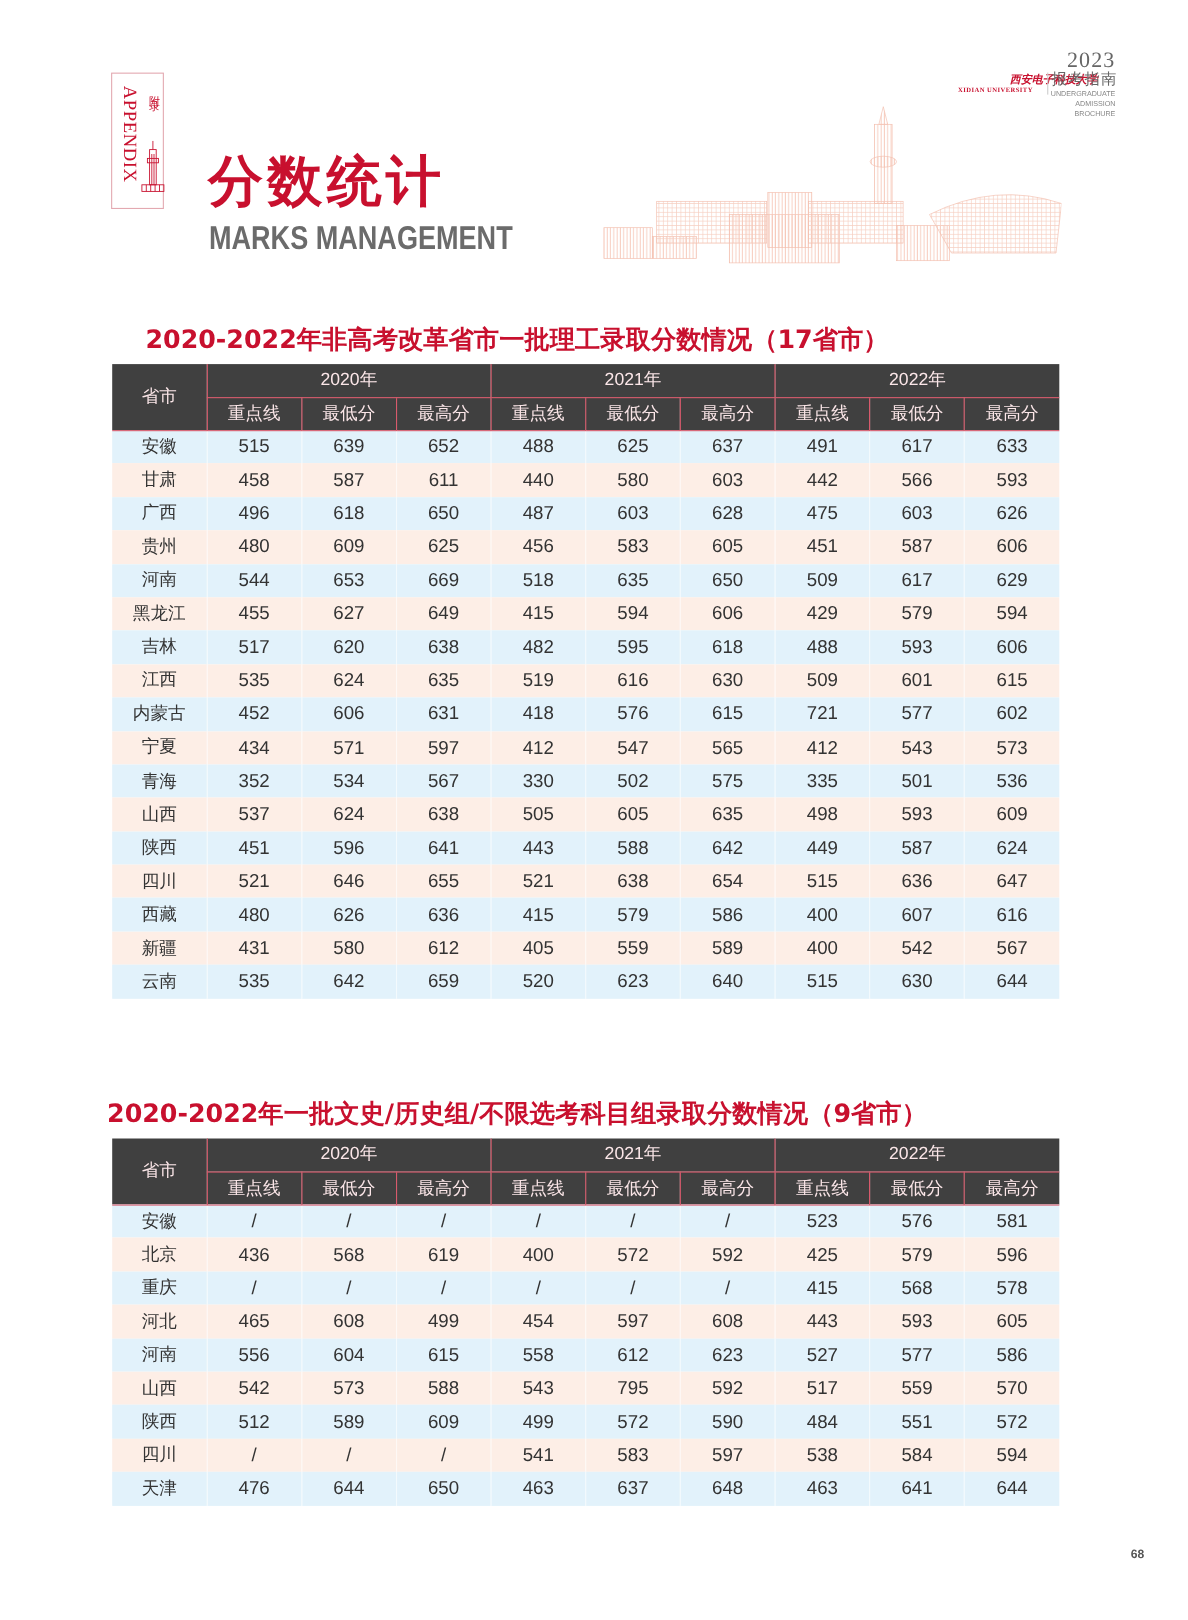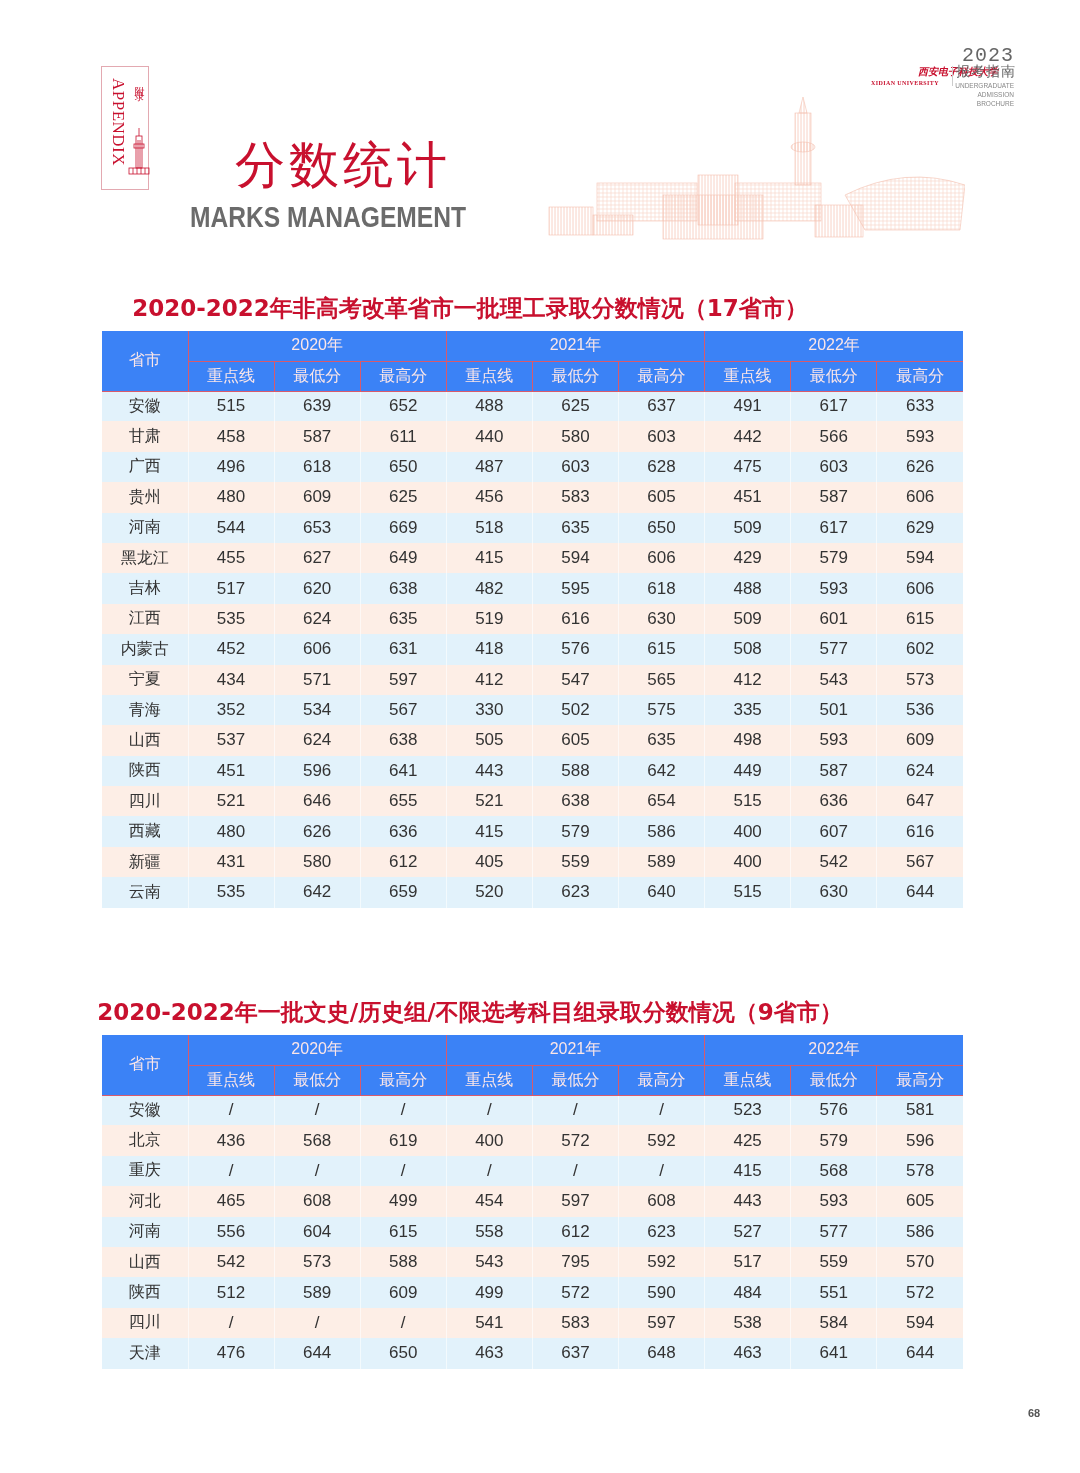--- a/index.html
+++ b/index.html
@@ -22,34 +22,34 @@
     font-family: "DejaVu Serif", serif; font-size: 10px; line-height: 16px;
     color: #c8102e; writing-mode: vertical-rl; letter-spacing: 6px;
   }
   .tower-icon {
     position: absolute; left: 128px; top: 128px; width: 22px; height: 48px;
   }
 
   
   .title-cn {
     position: absolute; left: 189px; top: 135px;
-    font-family: "DejaVu Serif", "Liberation Serif", serif; font-weight: normal;
-    font-size: 50px; letter-spacing: 4px; color: #c8102e; line-height: 60px; margin-left: 46px;
+    font-family: "DejaVu Serif", "Liberation Serif", serif; font-weight: bold;
+    font-size: 50px; letter-spacing: 4px; color: #c8102e; line-height: 60px;
   }
   .title-en {
     position: absolute; left: 190px; top: 199px;
     font-family: "Liberation Sans", sans-serif; font-weight: bold;
     font-size: 30px; color: #6b6b6b; letter-spacing: 0px;
     transform: scaleX(0.82); transform-origin: left top; line-height: 36px;
   }
 
   
   .brand-year {
     position: absolute; right: 66px; top: 44px;
-    font-family: Liberation Mono, monospace; font-size: 20px; color: #666; letter-spacing: 1px; margin-left: 39px;
+    font-family: Liberation Serif, serif; font-size: 20px; color: #666; letter-spacing: 1px; margin-left: 39px;
   }
   .brand-uni-cn {
     position: absolute; left: 918px; top: 65px;
     font-family: "DejaVu Serif", serif; font-style: italic; font-weight: bold;
     font-size: 10px; color: #c8102e; letter-spacing: 0px;
   }
   .brand-uni-en {
     position: absolute; left: 871px; top: 80px;
     font-family: "Liberation Serif", serif; font-weight: bold;
     font-size: 6px; color: #c8102e; letter-spacing: 0.4px;
@@ -77,21 +77,21 @@
   }
 
   
   table.scores {
     position: absolute; left: 102px; width: 861px; border-collapse: collapse;
     table-layout: fixed; font-family: "Liberation Sans", "DejaVu Sans", sans-serif;
   }
   table.scores col.c-prov { width: 86px; }
   table.scores col.c-val { width: 86.1px; }
   table.scores th {
-    background: #3b82f6; color: #fbe6e8; font-weight: normal; font-size: 16px;
+    background: #404040; color: #fbe6e8; font-weight: normal; font-size: 16px;
     border: 1px solid #d85a6c; height: 30px; text-align: center;
   }
   table.scores thead tr:first-child th { border-top: none; }
   table.scores th.prov-head { border-left: none; }
   table.scores thead tr th:last-child { border-right: none; }
   table.scores td {
     height: 30.4px; text-align: center; font-size: 17px; color: #333;
     border: none;
   }
   table.scores td.prov { font-size: 16px; }
@@ -294,21 +294,21 @@
         <td>615</td>
       </tr>
       <tr>
         <td class="prov">内蒙古</td>
         <td>452</td>
         <td>606</td>
         <td>631</td>
         <td>418</td>
         <td>576</td>
         <td>615</td>
-        <td>508</td>
+        <td>721</td>
         <td>577</td>
         <td>602</td>
       </tr>
       <tr>
         <td class="prov">宁夏</td>
         <td>434</td>
         <td>571</td>
         <td>597</td>
         <td>412</td>
         <td>547</td>

